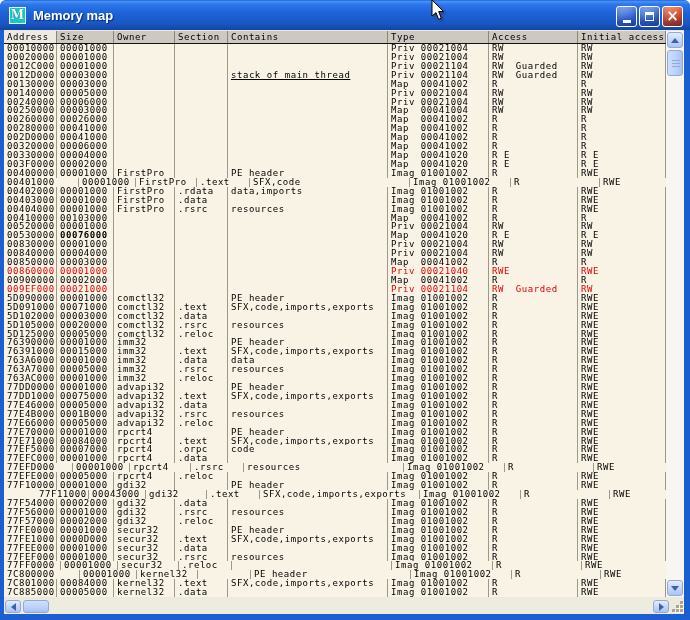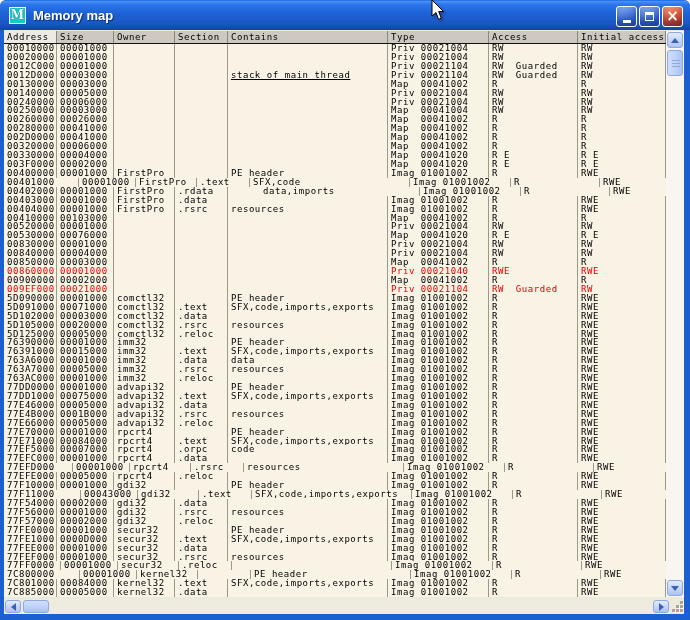--- a/index.html
+++ b/index.html
@@ -315,21 +315,21 @@
           <div class="cell" style="width: 160px;">SFX,code</div>
           <div class="cell" style="width: 101px;">Imag 01001002</div>
           <div class="cell" style="width: 89px;">R</div>
           <div class="cell" style="width: 88px;">RWE</div>
         </div>
         <div class="row">
           <div class="cell" style="width: 53px;">00402000</div>
           <div class="cell" style="width: 57px;">00001000</div>
           <div class="cell" style="width: 61px;">FirstPro</div>
           <div class="cell" style="width: 53px;">.rdata</div>
-          <div class="cell" style="width: 160px; margin-left: 32px;">data,imports</div>
+          <div class="cell" style="width: 160px;">data,imports</div>
           <div class="cell" style="width: 101px;">Imag 01001002</div>
           <div class="cell" style="width: 89px;">R</div>
           <div class="cell" style="width: 88px;">RWE</div>
         </div>
         <div class="row">
           <div class="cell" style="width: 53px;">00403000</div>
           <div class="cell" style="width: 57px;">00001000</div>
           <div class="cell" style="width: 61px;">FirstPro</div>
           <div class="cell" style="width: 53px;">.data</div>
           <div class="cell" style="width: 160px;"></div>
@@ -362,21 +362,21 @@
           <div class="cell" style="width: 57px;">00001000</div>
           <div class="cell" style="width: 61px;"></div>
           <div class="cell" style="width: 53px;"></div>
           <div class="cell" style="width: 160px;"></div>
           <div class="cell" style="width: 101px;">Priv 00021004</div>
           <div class="cell" style="width: 89px;">RW</div>
           <div class="cell" style="width: 88px;">RW</div>
         </div>
         <div class="row">
           <div class="cell" style="width: 53px;">00530000</div>
-          <div class="cell" style="width: 57px;">00076000</div>
+          <div class="cell" style="width: 57px; font-weight: bold;">00076000</div>
           <div class="cell" style="width: 61px;"></div>
           <div class="cell" style="width: 53px;"></div>
           <div class="cell" style="width: 160px;"></div>
           <div class="cell" style="width: 101px;">Map  00041020</div>
           <div class="cell" style="width: 89px;">R E</div>
           <div class="cell" style="width: 88px;">R E</div>
         </div>
         <div class="row">
           <div class="cell" style="width: 53px;">00830000</div>
           <div class="cell" style="width: 57px;">00001000</div>
@@ -651,21 +651,21 @@
           <div class="cell" style="width: 53px;">77F10000</div>
           <div class="cell" style="width: 57px;">00001000</div>
           <div class="cell" style="width: 61px;">gdi32</div>
           <div class="cell" style="width: 53px;"></div>
           <div class="cell" style="width: 160px;">PE header</div>
           <div class="cell" style="width: 101px;">Imag 01001002</div>
           <div class="cell" style="width: 89px;">R</div>
           <div class="cell" style="width: 88px;">RWE</div>
         </div>
         <div class="row">
-          <div class="cell" style="width: 77px;">77F11000</div>
+          <div class="cell" style="width: 53px; margin-left: 32px;">77F11000</div>
           <div class="cell" style="width: 57px;">00043000</div>
           <div class="cell" style="width: 61px;">gdi32</div>
           <div class="cell" style="width: 53px;">.text</div>
           <div class="cell" style="width: 160px;">SFX,code,imports,exports</div>
           <div class="cell" style="width: 101px;">Imag 01001002</div>
           <div class="cell" style="width: 89px;">R</div>
           <div class="cell" style="width: 88px;">RWE</div>
         </div>
         <div class="row">
           <div class="cell" style="width: 53px;">77F54000</div>

